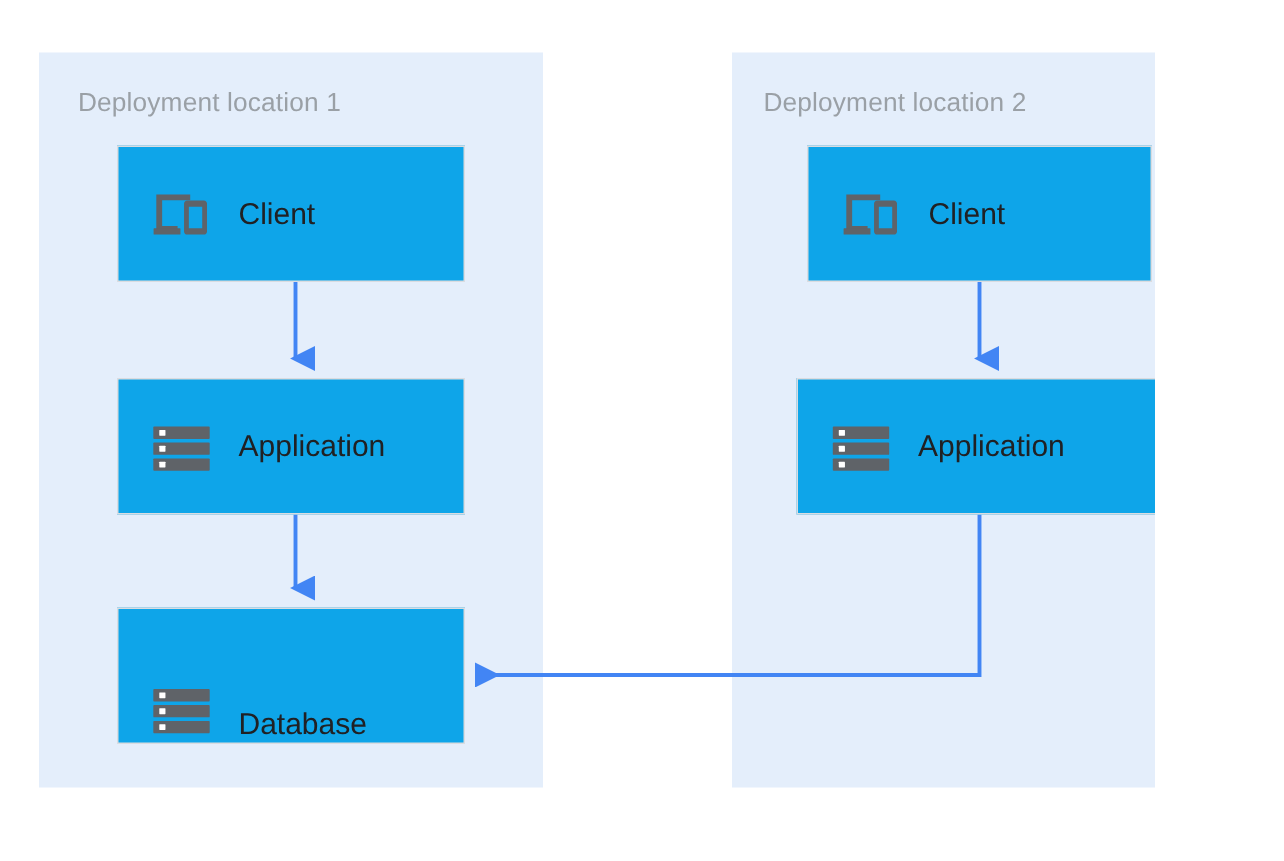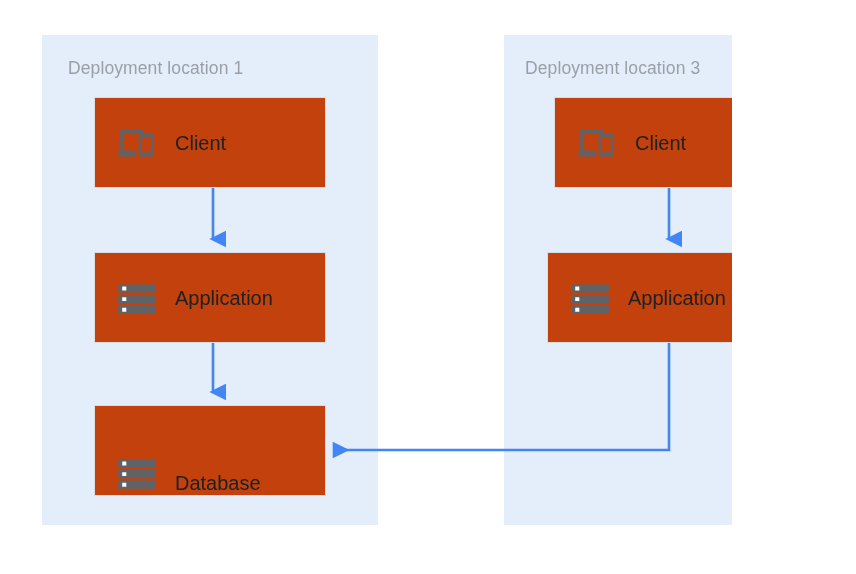--- a/index.html
+++ b/index.html
@@ -7,25 +7,24 @@
     margin: 0;
     padding: 0;
     background: #ffffff;
   }
   body {
     font-family: "Liberation Sans", sans-serif;
     -webkit-font-smoothing: antialiased;
   }
   #canvas {
     position: relative;
-    width: 716px;
+    width: 770px;
     height: 574px;
     background: #ffffff;
     overflow: hidden;
-    margin-left: 16px;
   }
   .zone {
     position: absolute;
     background: #e4eefb;
   }
   #zone-left  { left: 26px;  top: 35px; width: 336px; height: 490px; }
   #zone-right { left: 488px; top: 35px; width: 334px; height: 490px; }
 
   .zone-label {
     position: absolute;
@@ -33,21 +32,21 @@
     font-size: 17.5px;
     line-height: 20px;
     letter-spacing: .1px;
     white-space: nowrap;
   }
   #zone-left-label  { left: 52px;  top: 58px; }
   #zone-right-label { left: 509px; top: 58px; }
 
   .node {
     position: absolute;
-    background: #c2410c;
+    background: #0ea5e9;
     border: 1px solid #dadce0;
     box-sizing: border-box;
     display: flex;
     align-items: center;
     z-index: 3;
   }
   .node .icon {
     flex: 0 0 auto;
     margin-left: 20px;
     width: 44px;
@@ -81,21 +80,21 @@
 </style>
 </head>
 <body>
 
 <div id="canvas">
 
   <div class="zone" id="zone-left"></div>
   <div class="zone" id="zone-right"></div>
 
   <div class="zone-label" id="zone-left-label">Deployment location 1</div>
-  <div class="zone-label" id="zone-right-label">Deployment location 3</div>
+  <div class="zone-label" id="zone-right-label">Deployment location 2</div>
 
   <svg class="connector" viewBox="0 0 856 574" xmlns="http://www.w3.org/2000/svg">
     <defs>
       <marker id="arrow-down" markerWidth="14" markerHeight="14" refX="3.2" refY="5" orient="auto" markerUnits="strokeWidth">
         <path d="M0,0 L6.4,0 L3.2,6.4 z" fill="#4285f4"></path>
       </marker>
       <marker id="arrow-left" markerWidth="14" markerHeight="14" refX="3.2" refY="3.2" orient="auto" markerUnits="strokeWidth">
         <path d="M6.4,0 L6.4,6.4 L0,3.2 z" fill="#4285f4"></path>
       </marker>
     </defs>

